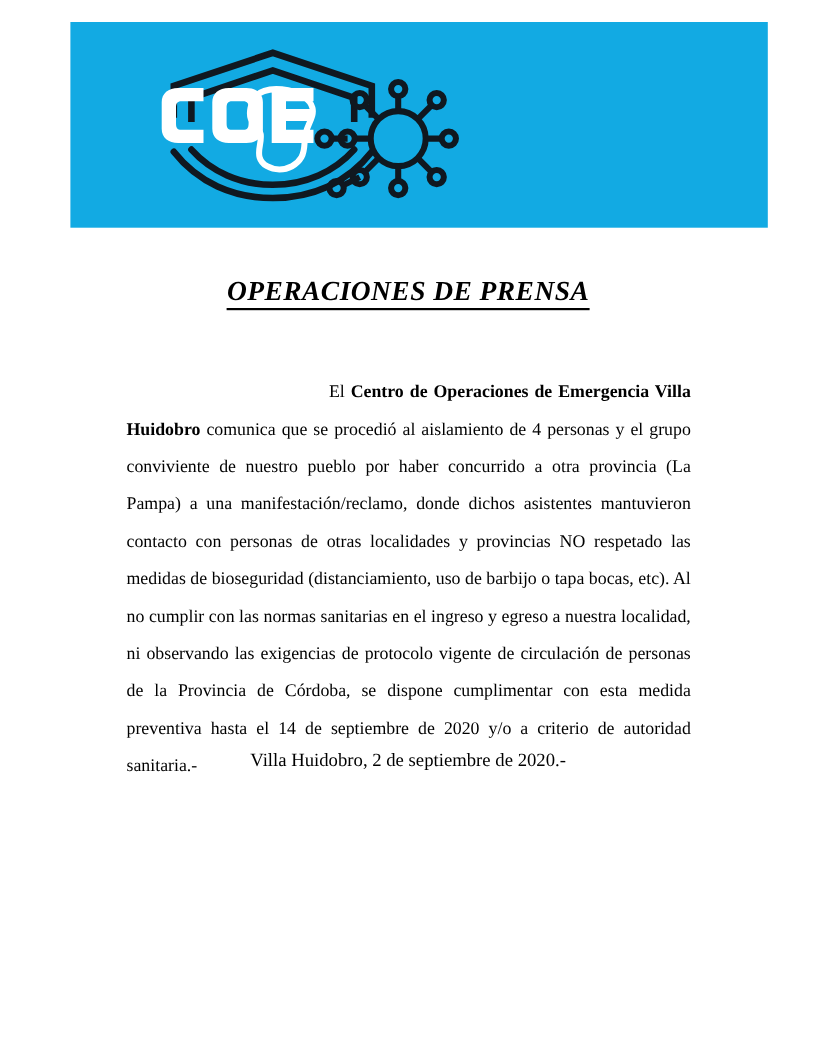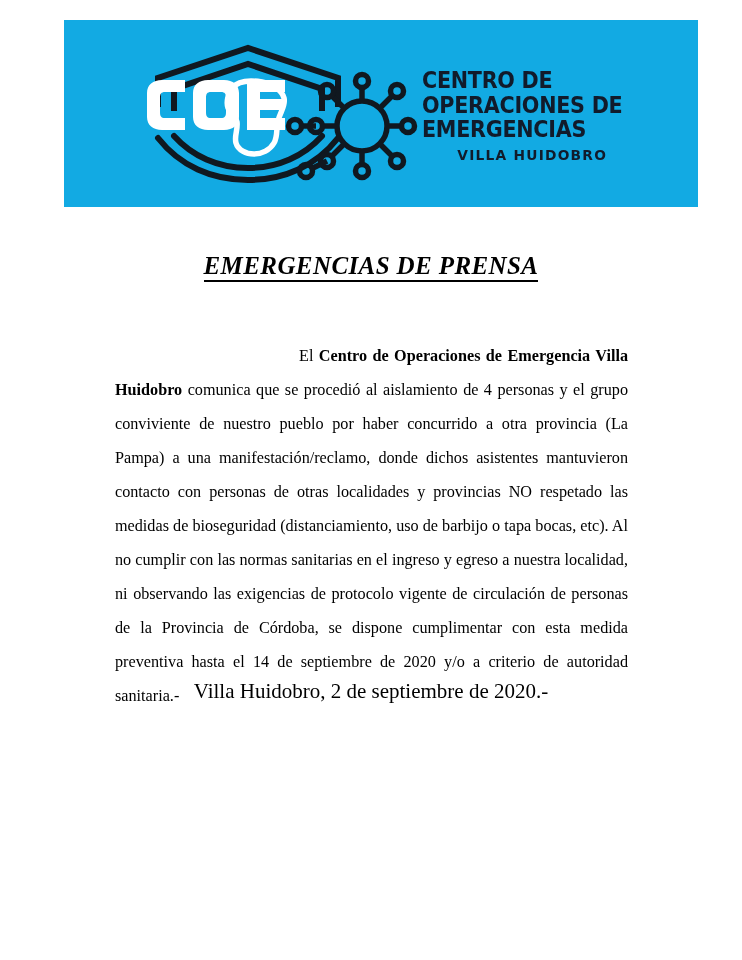--- a/index.html
+++ b/index.html
@@ -123,21 +123,21 @@
   .para b {
     font-weight: bold;
   }
 
   .closing {
     position: absolute;
     left: 0;
     top: 674px;
     width: 742px;
     text-align: center;
-    font-size: 21px;
+    font-size: 17px;
     line-height: 34px;
   }
 </style>
 </head>
 <body>
 
 <div class="banner">
   <div class="banner-inner">
 
     <div class="logo-mark">
@@ -198,32 +198,26 @@
         <path d="M48 14 C48 6 54 1 63 1 L79 1 C88 1 94 6 94 14 L94 38
                  C94 46 88 51 79 51 L63 51 C54 51 48 46 48 38 Z
                  M61 19 L61 33 C61 37 62 39 66 39 L76 39 C80 39 81 37 81 33
                  L81 19 C81 15 80 13 76 13 L66 13 C62 13 61 15 61 19 Z" fill="#ffffff" fill-rule="evenodd"></path>
 
         <path d="M102 1 L140 1 L140 13 L115 13 L115 20 L138 20 L138 31
                  L115 31 L115 39 L140 39 L140 51 L102 51 Z" fill="#ffffff"></path>
       </svg>
     </div>
 
-    <div class="logo-text">
-      <div class="logo-line">CENTRO DE</div>
-      <div class="logo-line">OPERACIONES DE</div>
-      <div class="logo-line">EMERGENCIAS</div>
-      <div class="logo-sub">VILLA HUIDOBRO</div>
-    </div>
 
   </div>
 </div>
 
 <div class="doc-title">
-  <span>EMERGENCIAS DE PRENSA</span>
+  <span>OPERACIONES DE PRENSA</span>
 </div>
 
 <div class="body-block">
   <p class="para"><span class="lead-indent"></span><span>El </span><b>Centro de Operaciones de Emergencia Villa Huidobro</b><span> comunica que se procedió al aislamiento de 4 personas y el grupo conviviente de nuestro pueblo por haber concurrido a otra provincia (La Pampa) a una manifestación/reclamo, donde dichos asistentes mantuvieron contacto con personas de otras localidades y provincias NO respetado las medidas de bioseguridad (distanciamiento, uso de barbijo o tapa bocas, etc). Al no cumplir con las normas sanitarias en el ingreso y egreso a nuestra localidad, ni observando las exigencias de protocolo vigente de circulación de personas de la Provincia de Córdoba, se dispone cumplimentar con esta medida  preventiva hasta el 14 de septiembre de 2020 y/o a criterio de autoridad sanitaria.-</span></p>
 </div>
 
 <div class="closing">
   <span>Villa Huidobro, 2 de septiembre de 2020.-</span>
 </div>
 

